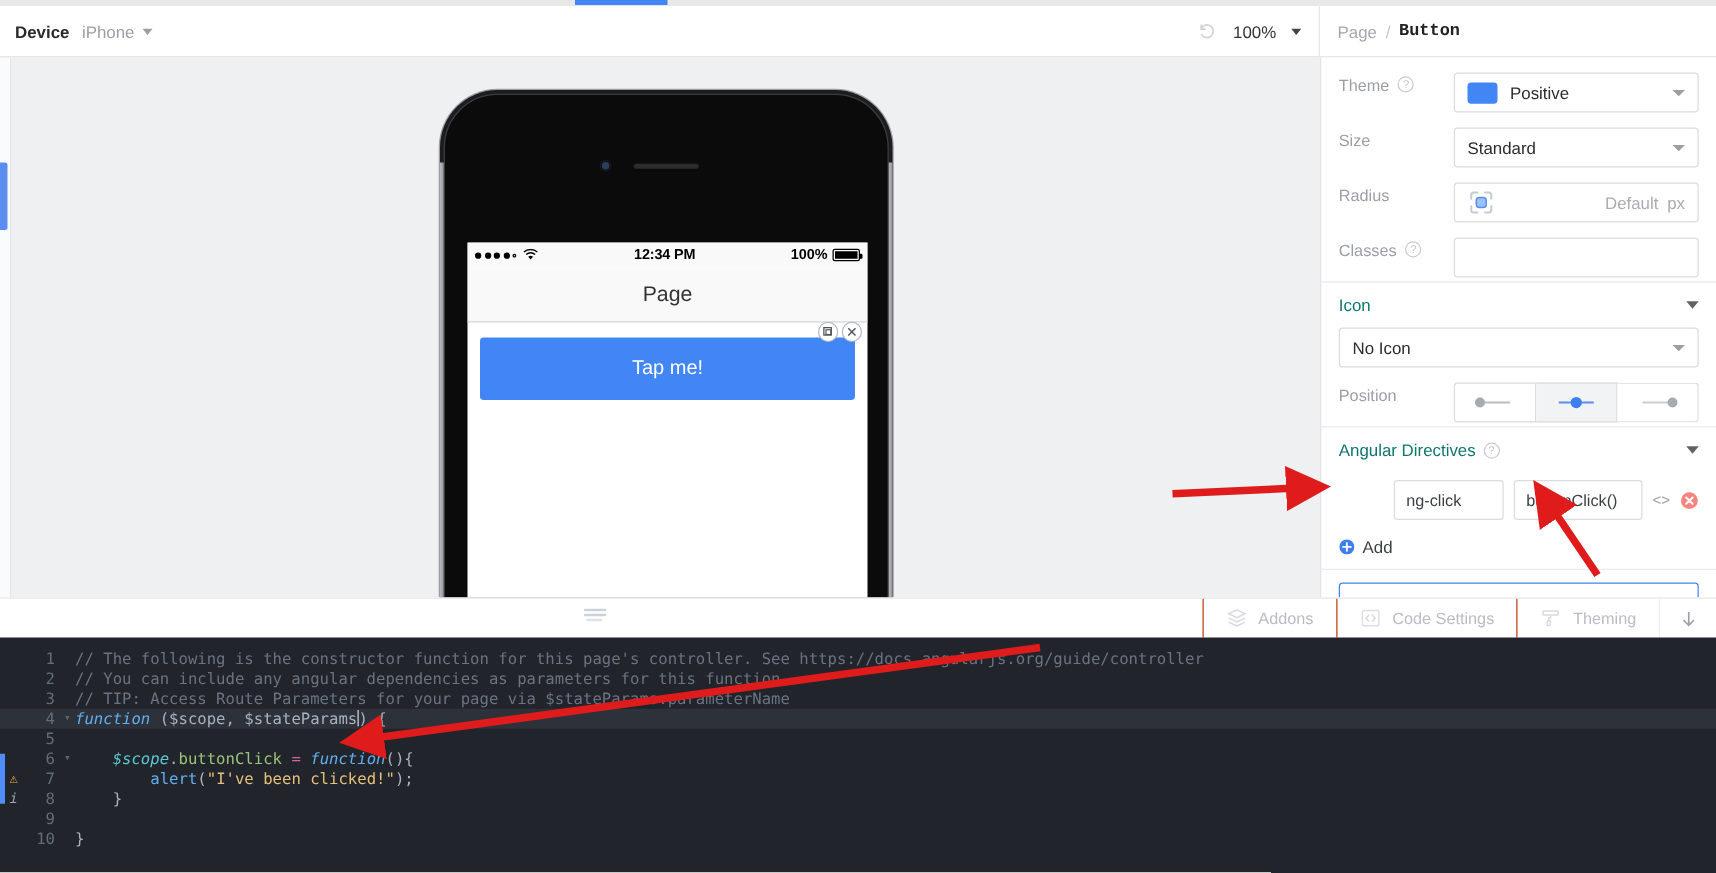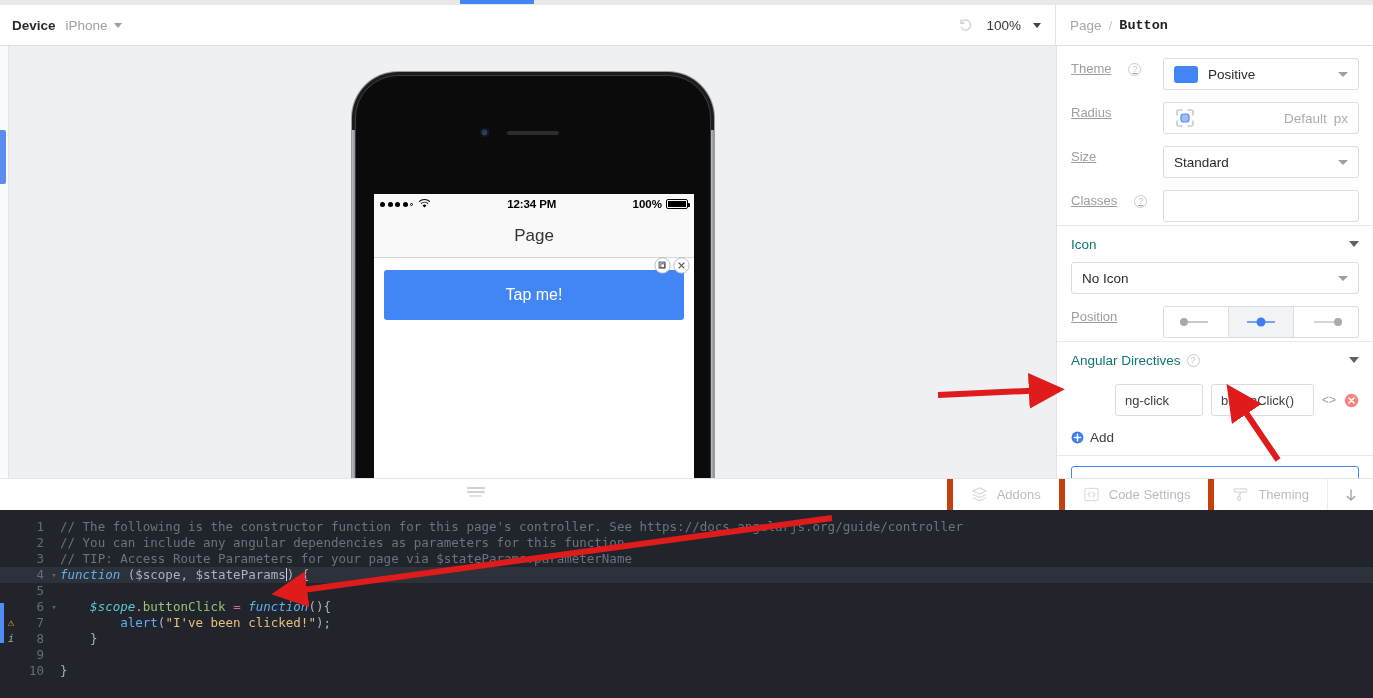--- a/index.html
+++ b/index.html
@@ -147,21 +147,21 @@
     position: absolute; top: 46px; left: 1056px;
     width: 317px; height: 432px;
     background: #fff; border-left: 1px solid #e2e4e7;
     overflow: hidden;
   }
   .prop-row {
     display: flex; align-items: center; height: 44px; padding: 0 14px;
   }
   .prop-label {
     width: 92px; flex: 0 0 92px; font-size: 13px; color: #9b9fa4;
-    display: flex; align-items: flex-end; gap: 17px; text-decoration: underline;
+    display: flex; align-items: flex-start; gap: 7px;
   }
   .help-ico {
     width: 13px; height: 13px; border-radius: 50%;
     border: 1px solid #c8ccd0; color: #c1c5c9;
     font-size: 9px; line-height: 11px; text-align: center;
   }
   .prop-ctl { flex: 1 1 auto; margin-top: 12px; }
   .select-box {
     height: 32px; border: 1px solid #dadce0; border-radius: 3px;
     display: flex; align-items: center; padding: 0 10px;
@@ -239,21 +239,21 @@
     position: absolute; top: 478px; left: 0; width: 1373px; height: 32px;
     background: #fff; border-top: 1px solid #e4e6e9;
     display: flex; align-items: stretch;
   }
   .drag-handle-wrap { position: absolute; left: 467px; top: 8px; }
   .dh-line { width: 18px; height: 2px; background: #ccd2da; margin-bottom: 2px; border-radius: 1px; }
   .dh-line.short { width: 13px; margin-left: 2px; background: #dfe3e8; }
   .bb-spacer { flex: 1 1 auto; }
   .bb-item {
     display: flex; align-items: center; gap: 9px;
-    padding: 0 18px; border-left: 6px solid #c2410c;
+    padding: 0 18px; border-left: 1px solid #c2410c;
     color: #b9bdc2; font-size: 13px;
   }
   .bb-ico { width: 17px; height: 17px; opacity: .55; }
   .bb-arrow { display: flex; align-items: center; justify-content: center; width: 46px; border-left: 1px solid #ebedef; }
 
   
   .editor {
     position: absolute; top: 510px; left: 0; width: 1373px; height: 188px;
     background: #21252b; font-family: "DejaVu Sans Mono", monospace;
     font-size: 12.5px; overflow: hidden;
@@ -386,47 +386,47 @@
       <div class="prop-ctl">
         <div class="select-box">
           <span class="swatch" style="background: rgb(66, 133, 244);"></span>
           <span class="sv">Positive</span>
           <span class="sel-caret"></span>
         </div>
       </div>
     </div>
 
     <div class="prop-row">
+      <div class="prop-label">Size</div>
+      <div class="prop-ctl">
+        <div class="select-box">
+          <span class="sv">Standard</span>
+          <span class="sel-caret"></span>
+        </div>
+      </div>
+    </div>
+
+    <div class="prop-row">
       <div class="prop-label">Radius</div>
       <div class="prop-ctl">
         <div class="radius-box">
           <svg class="radius-ico" viewBox="0 0 22 22">
             <path d="M3 8 V5 A2 2 0 0 1 5 3 H8" fill="none" stroke="#c3cbd4" stroke-width="1.6" stroke-linecap="round"></path>
             <path d="M19 8 V5 A2 2 0 0 0 17 3 H14" fill="none" stroke="#c3cbd4" stroke-width="1.6" stroke-linecap="round"></path>
             <path d="M3 14 V17 A2 2 0 0 0 5 19 H8" fill="none" stroke="#c3cbd4" stroke-width="1.6" stroke-linecap="round"></path>
             <path d="M19 14 V17 A2 2 0 0 1 17 19 H14" fill="none" stroke="#c3cbd4" stroke-width="1.6" stroke-linecap="round"></path>
             <rect x="7" y="7" width="8" height="8" rx="2.4" fill="#9cc0fa" stroke="#5b8def" stroke-width="1.2"></rect>
           </svg>
           <span class="radius-ph">Default</span>
           <span class="radius-unit">px</span>
         </div>
       </div>
     </div>
 
     <div class="prop-row">
-      <div class="prop-label">Size</div>
-      <div class="prop-ctl">
-        <div class="select-box">
-          <span class="sv">Standard</span>
-          <span class="sel-caret"></span>
-        </div>
-      </div>
-    </div>
-
-    <div class="prop-row">
       <div class="prop-label">
         <span>Classes</span>
         <span class="help-ico">?</span>
       </div>
       <div class="prop-ctl">
         <div class="plain-box"></div>
       </div>
     </div>
 
     <div class="section-sep"></div>

